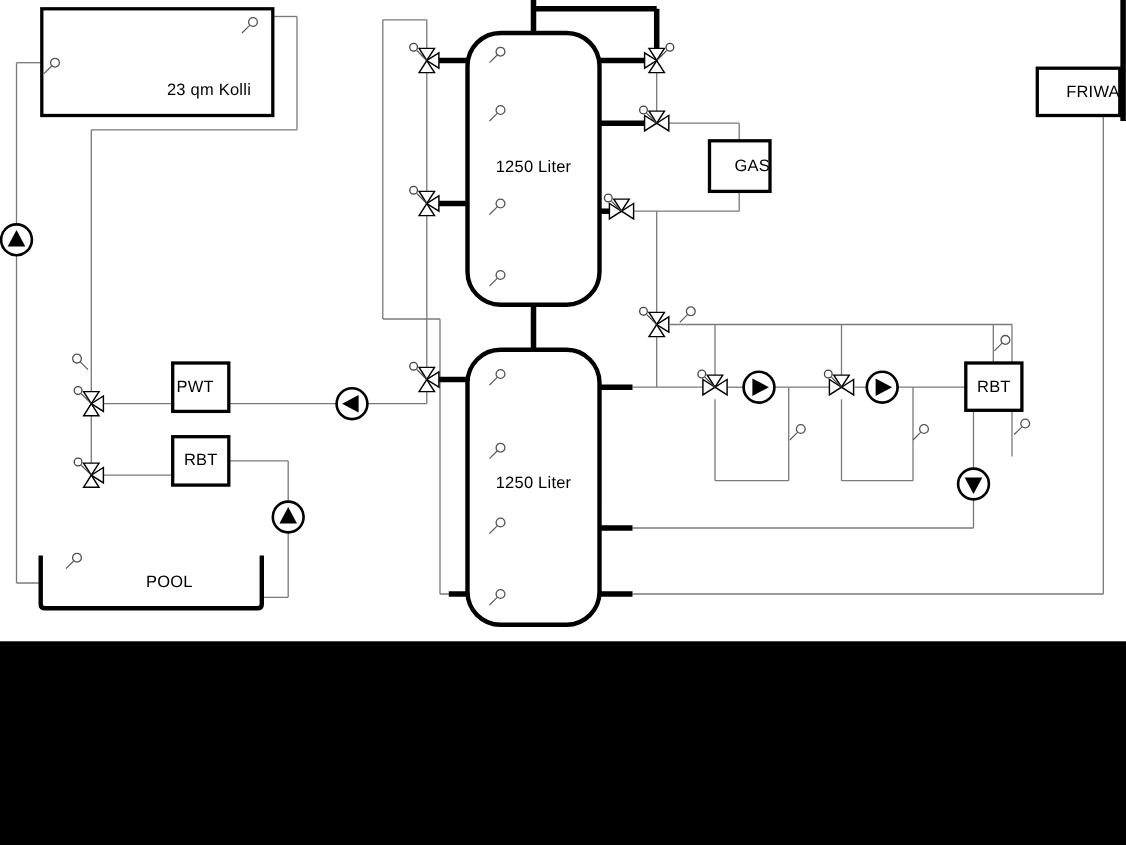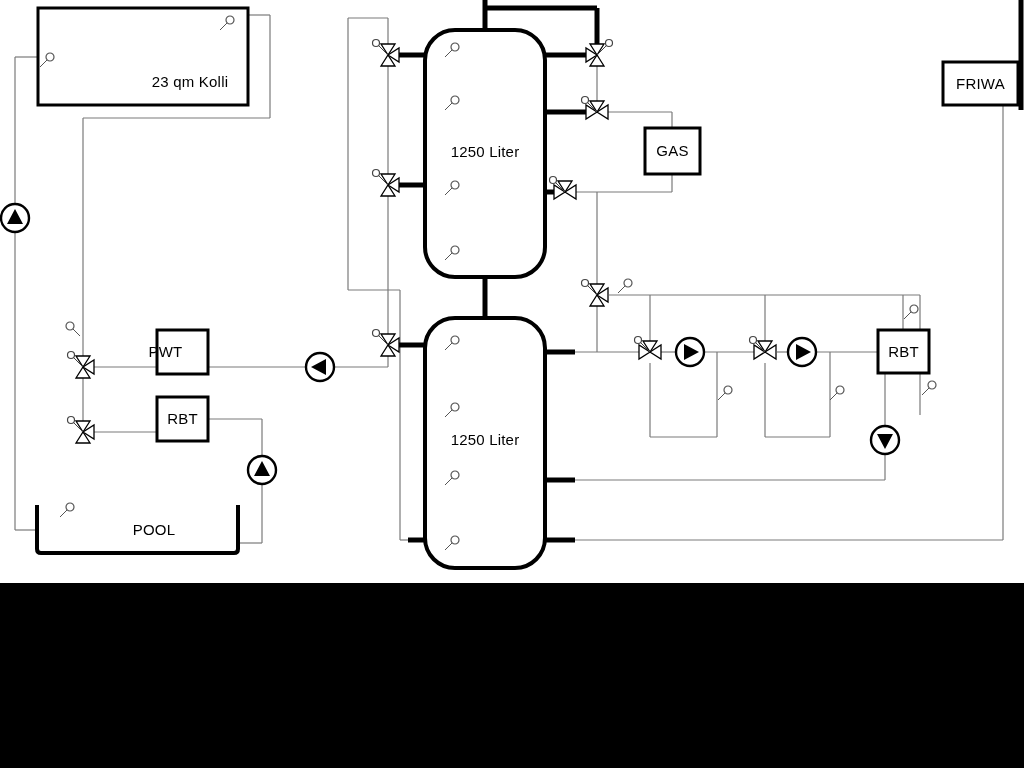--- a/index.html
+++ b/index.html
@@ -167,21 +167,21 @@
     <use href="#sensor" transform="translate(628,283)"></use>
     <use href="#sensor" transform="translate(728,390)"></use>
     <use href="#sensor" transform="translate(840,390)"></use>
     <use href="#sensor" transform="translate(932,385)"></use>
     <use href="#sensor" transform="translate(914,309)"></use>
   </svg>
 
   <div class="lbl" style="left:130px;top:74px;width:120px;">23 qm Kolli</div>
   <div class="lbl" style="left:425px;top:144px;width:120px;">1250 Liter</div>
   <div class="lbl" style="left:425px;top:432px;width:120px;">1250 Liter</div>
-  <div class="lbl" style="left:140px;top:344px;width:51px;">PWT</div>
+  <div class="lbl" style="left:152px;top:344px;width:51px;">PWT</div>
   <div class="lbl" style="left:157px;top:411px;width:51px;">RBT</div>
-  <div class="lbl" style="left:645px;top:143px;width:55px;">GAS</div>
-  <div class="lbl" style="left:943px;top:76px;width:75px;">FRIWA</div>
+  <div class="lbl" style="left:645px;top:143px;width:55px;text-align:right;">GAS</div>
+  <div class="lbl" style="left:943px;top:76px;width:75px;text-align:right;">FRIWA</div>
   <div class="lbl" style="left:878px;top:344px;width:51px;">RBT</div>
   <div class="lbl" style="left:101px;top:522px;width:106px;">POOL</div>
 
   <div id="letterbox"></div>
 </div>
 
 </body></html>

